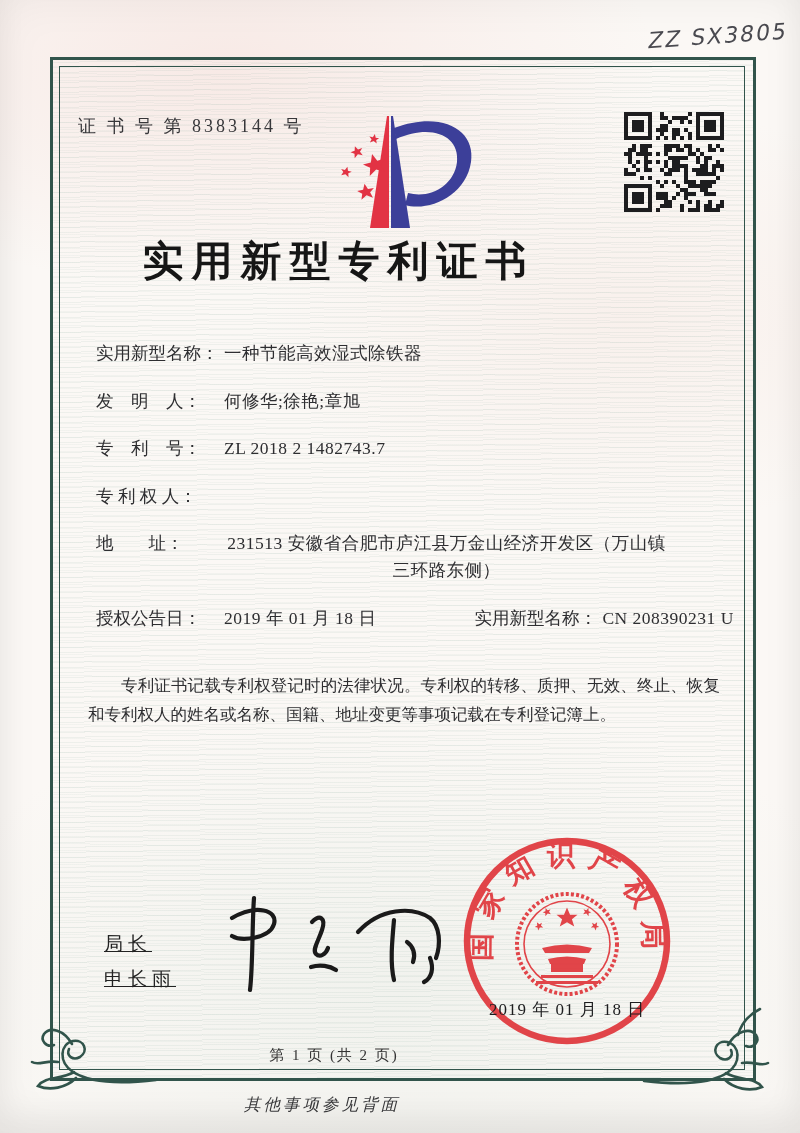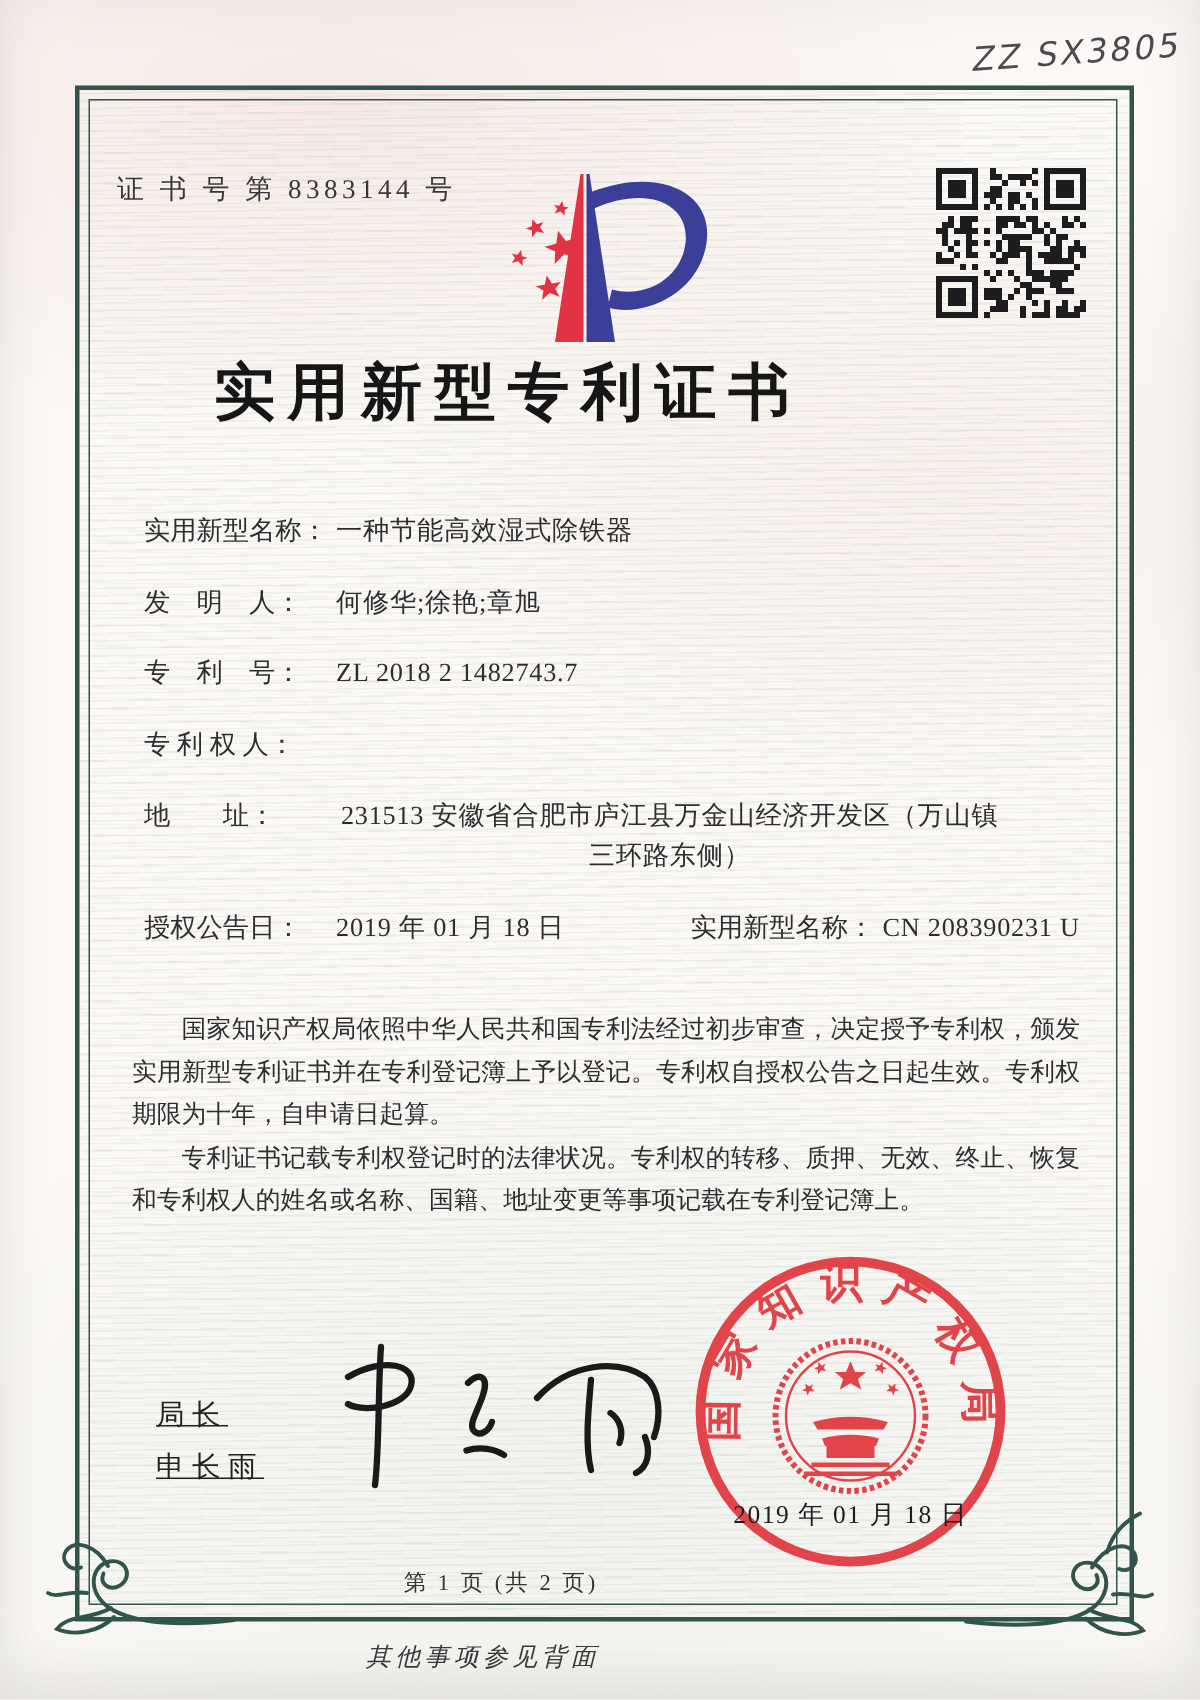--- a/index.html
+++ b/index.html
@@ -40,21 +40,21 @@
   .qr{position:absolute;left:624px;top:112px;}
 
   .title{position:absolute;left:0;top:234px;width:677px;margin:0;text-align:center;
     font-size:41px;font-weight:bold;letter-spacing:8px;color:#161616;}
 
   .fields{position:absolute;left:96px;top:340px;width:640px;font-size:17.5px;color:#2e2e31;}
   .frow{display:flex;align-items:flex-start;margin-bottom:20.5px;line-height:27px;}
   .flabel{flex:0 0 128px;white-space:nowrap;}
   .fvalue{letter-spacing:.5px;}
   .fvalue.wrap{max-width:445px;text-align:center;}
-  .two-col{display:flex;gap:0;}
+  .two-col{display:flex;gap:14px;}
   .pair{display:flex;}
   .pair.second{margin-left:84px;}
 
   .paras{position:absolute;left:88px;top:672px;width:632px;font-size:16.5px;
     line-height:28.5px;color:#2e2e31;text-align:justify;}
   .paras p{margin:0;text-indent:2em;}
 
   .signblock{position:absolute;left:104px;top:926px;font-size:19px;color:#222;line-height:35px;letter-spacing:5px;text-decoration:underline;}
   .signature{position:absolute;left:208px;top:884px;}
 
@@ -431,21 +431,20 @@
         <span class="fvalue">2019 年 01 月 18 日</span>
       </span>
       <span class="pair second">
         <span class="flabel">实用新型名称：</span>
         <span class="fvalue">CN 208390231 U</span>
       </span>
     </div>
   </div>
 
   <div class="paras">
-    <p>国家知识产权局依照中华人民共和国专利法经过初步审查，决定授予专利权，颁发实用新型专利证书并在专利登记簿上予以登记。专利权自授权公告之日起生效。专利权期限为十年，自申请日起算。</p>
     <p>专利证书记载专利权登记时的法律状况。专利权的转移、质押、无效、终止、恢复和专利权人的姓名或名称、国籍、地址变更等事项记载在专利登记簿上。</p>
   </div>
 
   <div class="signblock">
     <div>局长</div>
     <div>申长雨</div>
   </div>
 
   <svg class="signature" width="235" height="118" viewBox="0 0 235 118">
     <g fill="none" stroke="#1a1a1a" stroke-width="4.2" stroke-linecap="round" stroke-linejoin="round">

